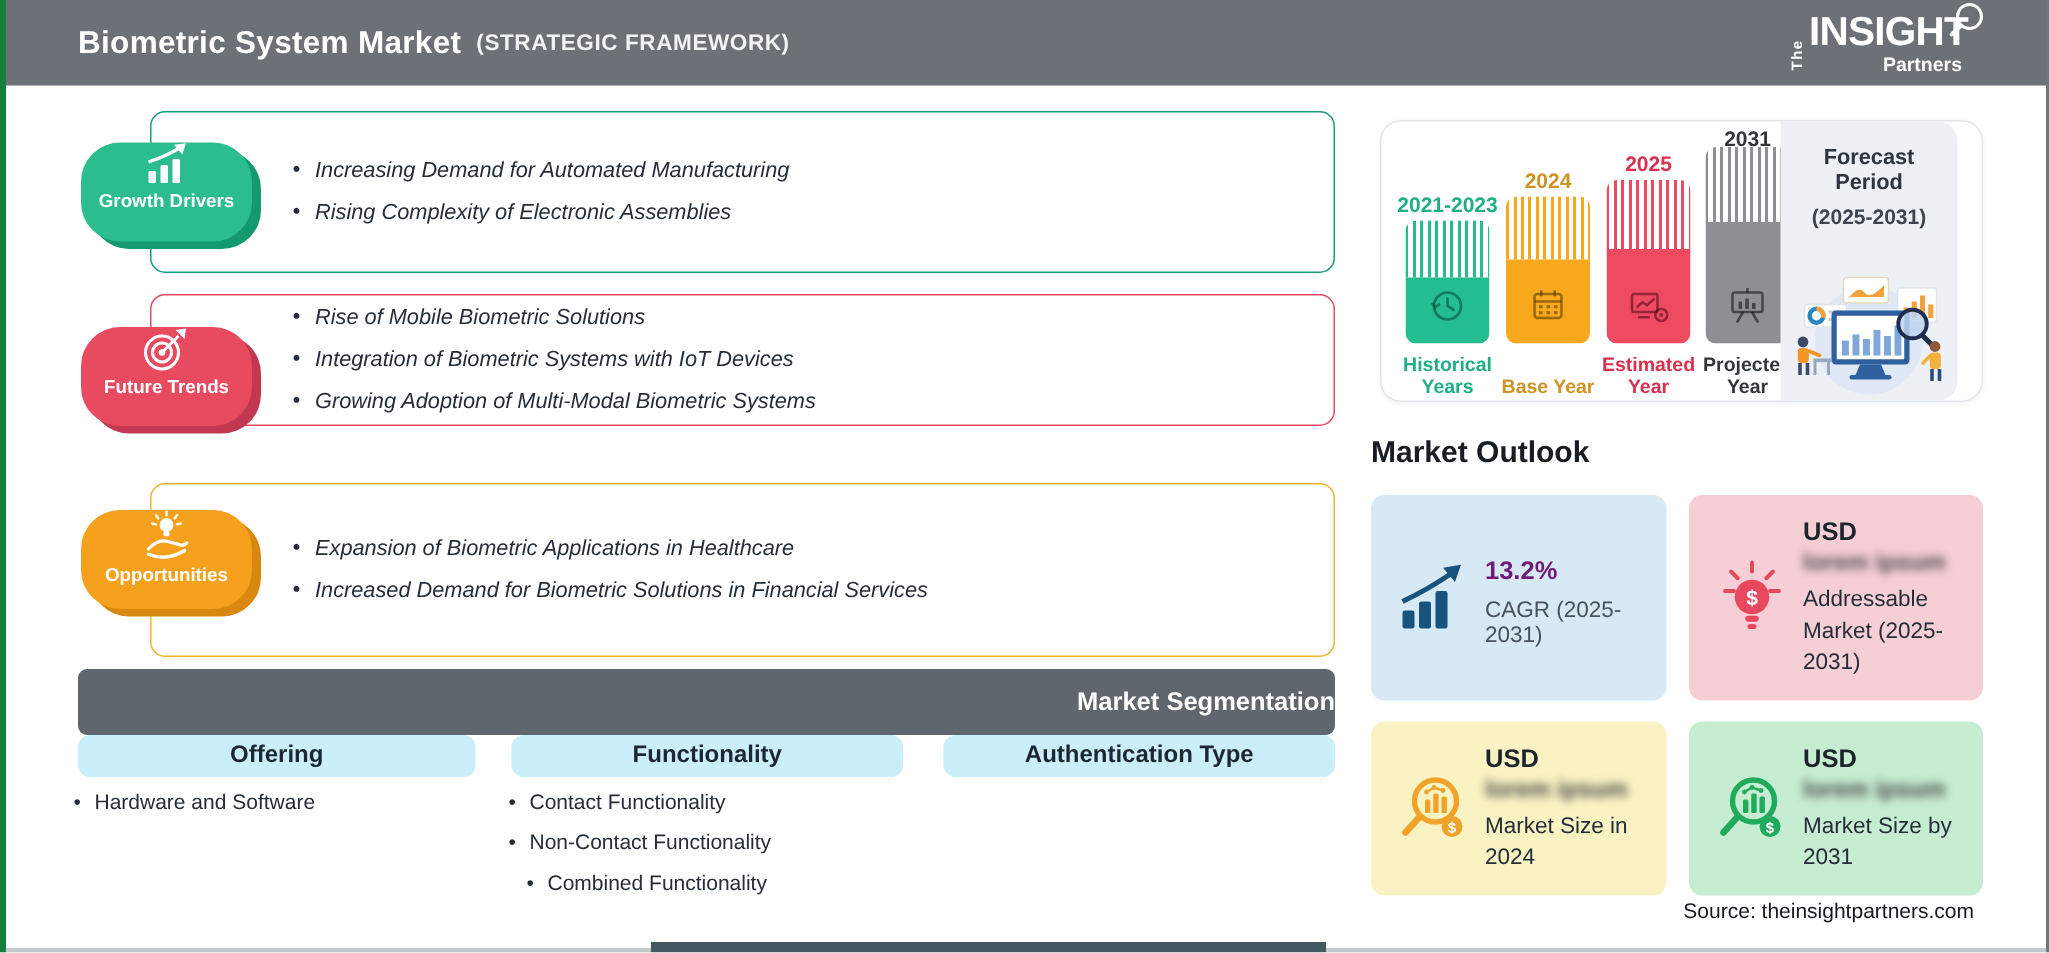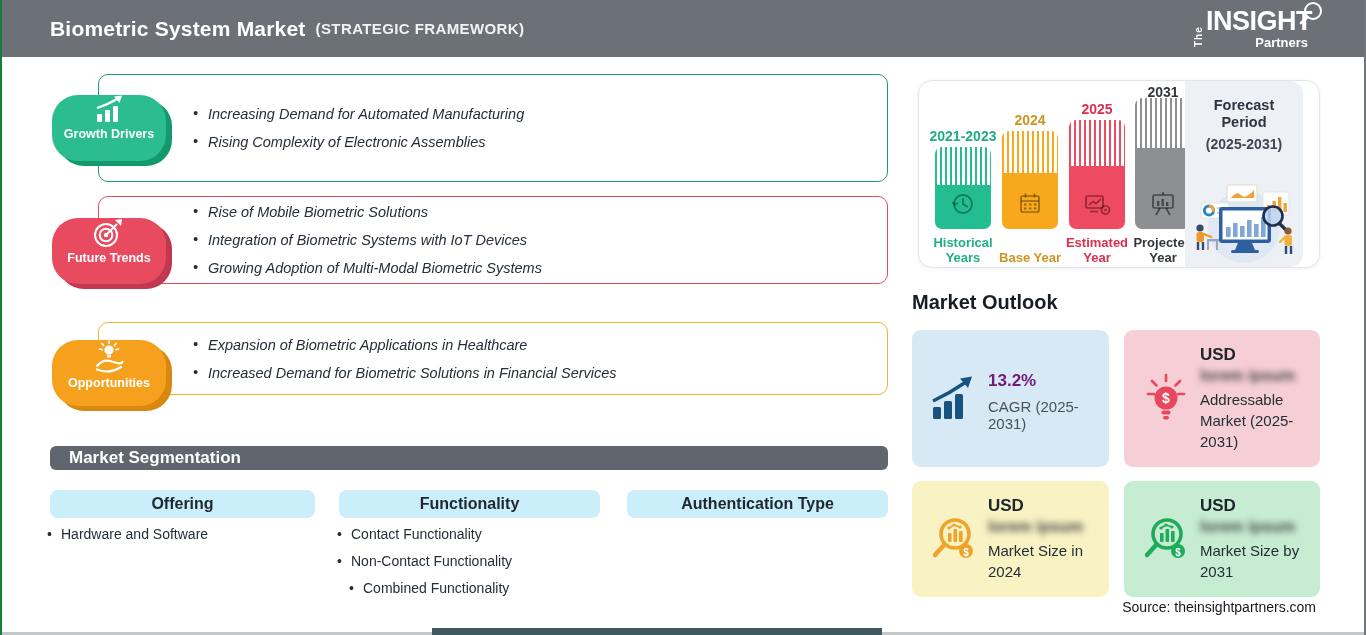--- a/index.html
+++ b/index.html
@@ -1,49 +1,49 @@
 <!DOCTYPE html>
 <html><head>
 <meta charset="utf-8">
 <style>
   html,body{margin:0;padding:0;background:#e9e9e9;}
   *{box-sizing:border-box;}
   .frame{position:relative;width:1366px;height:635px;background:#ffffff;
     font-family:"Liberation Sans",sans-serif;overflow:hidden;
-    border-left:2px solid #15803d;border-right:2px solid #70767c;}
+    border-left:4px solid #15803d;border-right:2px solid #70767c;}
   
   .header{position:absolute;left:0;top:0;width:100%;height:57px;background:#6b7177;
     display:flex;align-items:center;padding:0 48px;}
   .title{color:#fff;font-size:21px;font-weight:bold;letter-spacing:.2px;}
   .subtitle{color:#f1f3f5;font-size:15px;font-weight:bold;margin-left:10px;letter-spacing:.4px;}
   .logo{position:absolute;right:52px;top:8px;display:flex;color:#fff;}
   .logo-the{writing-mode:vertical-rl;transform:rotate(180deg);font-size:10px;font-weight:bold;
     letter-spacing:1px;margin-right:2px;line-height:1;padding-top:2px;}
   .logo-right{display:flex;flex-direction:column;align-items:flex-end;position:relative;}
   .logo-insight{font-size:27px;font-weight:800;letter-spacing:-.5px;line-height:1;}
   .logo-partners{font-size:13px;font-weight:bold;line-height:1;margin-top:1px;margin-right:4px;}
   .logo-lens{position:absolute;right:-14px;top:-7px;}
   
   .fbox{position:absolute;left:96px;width:790px;border-radius:10px;background:#fff;
     display:flex;flex-direction:column;justify-content:center;padding-left:94px;}
   .fbox ul{list-style:none;margin:0;padding:0;}
   .fbox li{position:relative;font-size:14.5px;color:#252e38;padding:6px 0 6px 15px;line-height:16px;font-style:italic;}
   .fbox li::before{content:"•";position:absolute;left:0;top:5px;color:#252e38;}
   .box-green{top:74px;height:108px;border:1.6px solid #1d9a7d;}
   .box-red{top:196px;height:88px;border:1.6px solid #e04e64;}
-  .box-orange{top:322px;height:73px;border:1.6px solid #efb52c;}
+  .box-orange{top:322px;height:116px;border:1.6px solid #efb52c;}
   .badge{position:absolute;left:50px;width:114px;height:66px;border-radius:26px;
     display:flex;flex-direction:column;align-items:center;justify-content:flex-start;z-index:2;}
   .badge-label{color:#fff;font-size:12.5px;font-weight:bold;margin-top:2px;}
   .badge-green{top:95px;background:#2bbd8e;box-shadow:6px 5px 0 #13996e;}
   .badge-red{top:218px;background:#e84a5f;box-shadow:6px 5px 0 #c23850;}
   .badge-orange{top:340px;background:#f6a11e;box-shadow:6px 5px 0 #d8880e;}
   
-  .seg-bar{position:absolute;left:48px;top:446px;width:838px;height:24px;background:#5f666e;
-    border-radius:6px;display:flex;align-items:center;justify-content:flex-start;padding-left:19px;}
+  .seg-bar{position:absolute;left:48px;top:446px;width:838px;height:44px;background:#5f666e;
+    border-radius:6px;display:flex;align-items:center;justify-content:flex-end;padding-left:19px;}
   .seg-bar span{color:#fff;font-size:17px;font-weight:bold;}
   .seg-col-h{position:absolute;top:490px;height:28px;background:#cbeefb;border-radius:8px;
     display:flex;align-items:center;justify-content:center;font-size:16px;font-weight:bold;color:#1d2732;}
   .seg-items{position:absolute;top:524px;font-size:14px;color:#252e38;}
   .seg-items div{position:relative;padding-left:14px;margin-bottom:7px;line-height:20px;}
   .seg-items div::before{content:"•";position:absolute;left:0;top:0;}
   
   .tl-card{position:absolute;left:916px;top:80px;width:402px;height:188px;background:#fff;
     border:1px solid #e2e5e9;border-radius:14px;box-shadow:0 1px 4px rgba(0,0,0,.06);}
   .tl-forecast{position:absolute;right:16px;top:0;width:118px;height:100%;background:#edf1f6;

